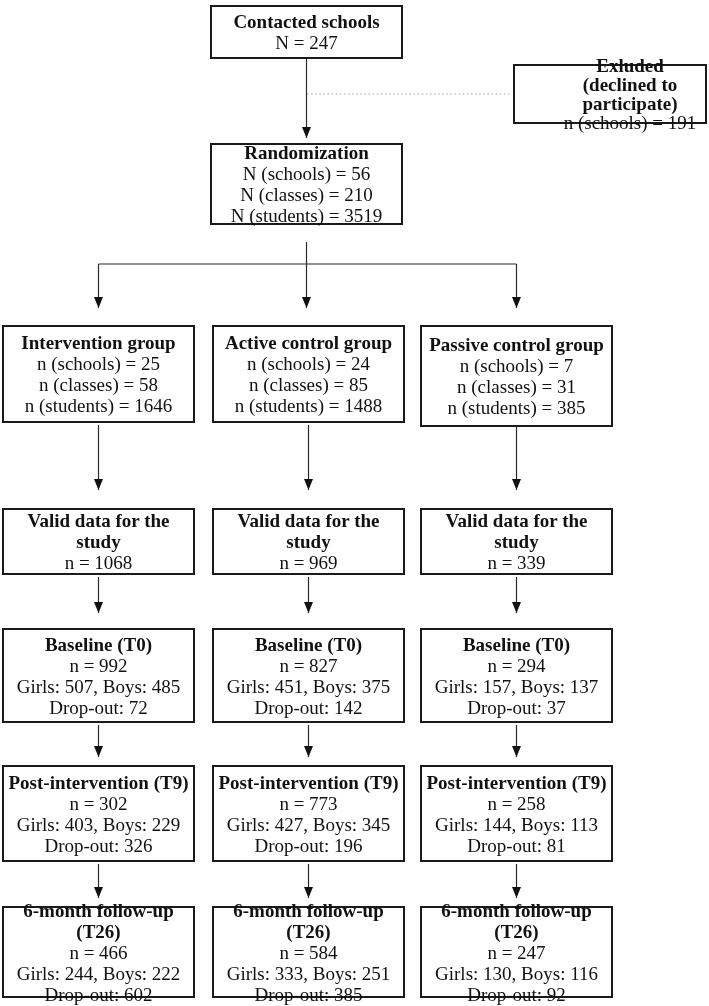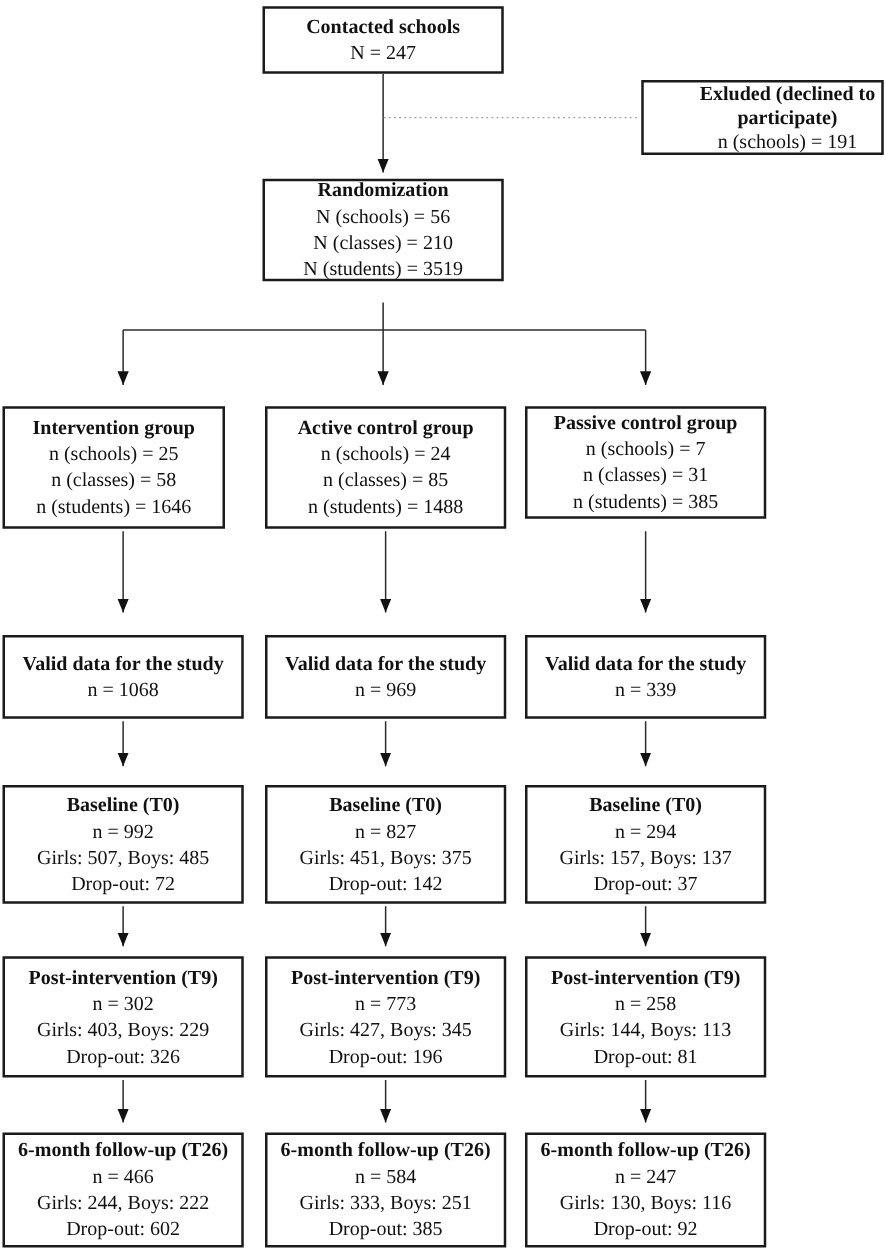--- a/index.html
+++ b/index.html
@@ -11,21 +11,21 @@
     color:#111111;
   }
   .box{
     position:absolute;
     box-sizing:border-box;
     border:2px solid #1a1a1a;
     background:#ffffff;
     display:flex;flex-direction:column;
     justify-content:center;align-items:center;
     text-align:center;
-    font-size:16px;line-height:21px;
+    font-size:19px;line-height:21px;
     padding:1px 4px;
   }
   .box .t{font-weight:bold;}
   .box.compact{line-height:19px;padding-left:44px;}
   svg.arrows{position:absolute;left:0;top:0;pointer-events:none;}
   line.a{stroke:#2b2b2b;stroke-width:1.2;}
   line.dot{stroke:#a0a0a0;stroke-width:1;stroke-dasharray:1.5 2.6;}
 </style>
 </head>
 <body>
@@ -74,21 +74,21 @@
     <div>n (schools) = 191</div>
   </div>
 
   <div class="box" style="left:210px;top:143px;width:193px;height:82px">
     <div class="t">Randomization</div>
     <div>N (schools) = 56</div>
     <div>N (classes) = 210</div>
     <div>N (students) = 3519</div>
   </div>
 
-  <div class="box" style="left:2px;top:325px;width:178px;height:98px">
+  <div class="box" style="left:2px;top:325px;width:193px;height:98px">
     <div class="t">Intervention group</div>
     <div>n (schools) = 25</div>
     <div>n (classes) = 58</div>
     <div>n (students) = 1646</div>
   </div>
   <div class="box" style="left:2px;top:508px;width:193px;height:67px">
     <div class="t">Valid data for the study</div>
     <div>n = 1068</div>
   </div>
   <div class="box" style="left:2px;top:628px;width:193px;height:95px">
@@ -132,21 +132,21 @@
     <div>Girls: 427, Boys: 345</div>
     <div>Drop-out: 196</div>
   </div>
   <div class="box" style="left:212px;top:906px;width:193px;height:92px">
     <div class="t">6-month follow-up (T26)</div>
     <div>n = 584</div>
     <div>Girls: 333, Boys: 251</div>
     <div>Drop-out: 385</div>
   </div>
 
-  <div class="box" style="left:420px;top:325px;width:193px;height:90px">
+  <div class="box" style="left:420px;top:325px;width:193px;height:102px">
     <div class="t">Passive control group</div>
     <div>n (schools) = 7</div>
     <div>n (classes) = 31</div>
     <div>n (students) = 385</div>
   </div>
   <div class="box" style="left:420px;top:508px;width:193px;height:67px">
     <div class="t">Valid data for the study</div>
     <div>n = 339</div>
   </div>
   <div class="box" style="left:420px;top:628px;width:193px;height:95px">

